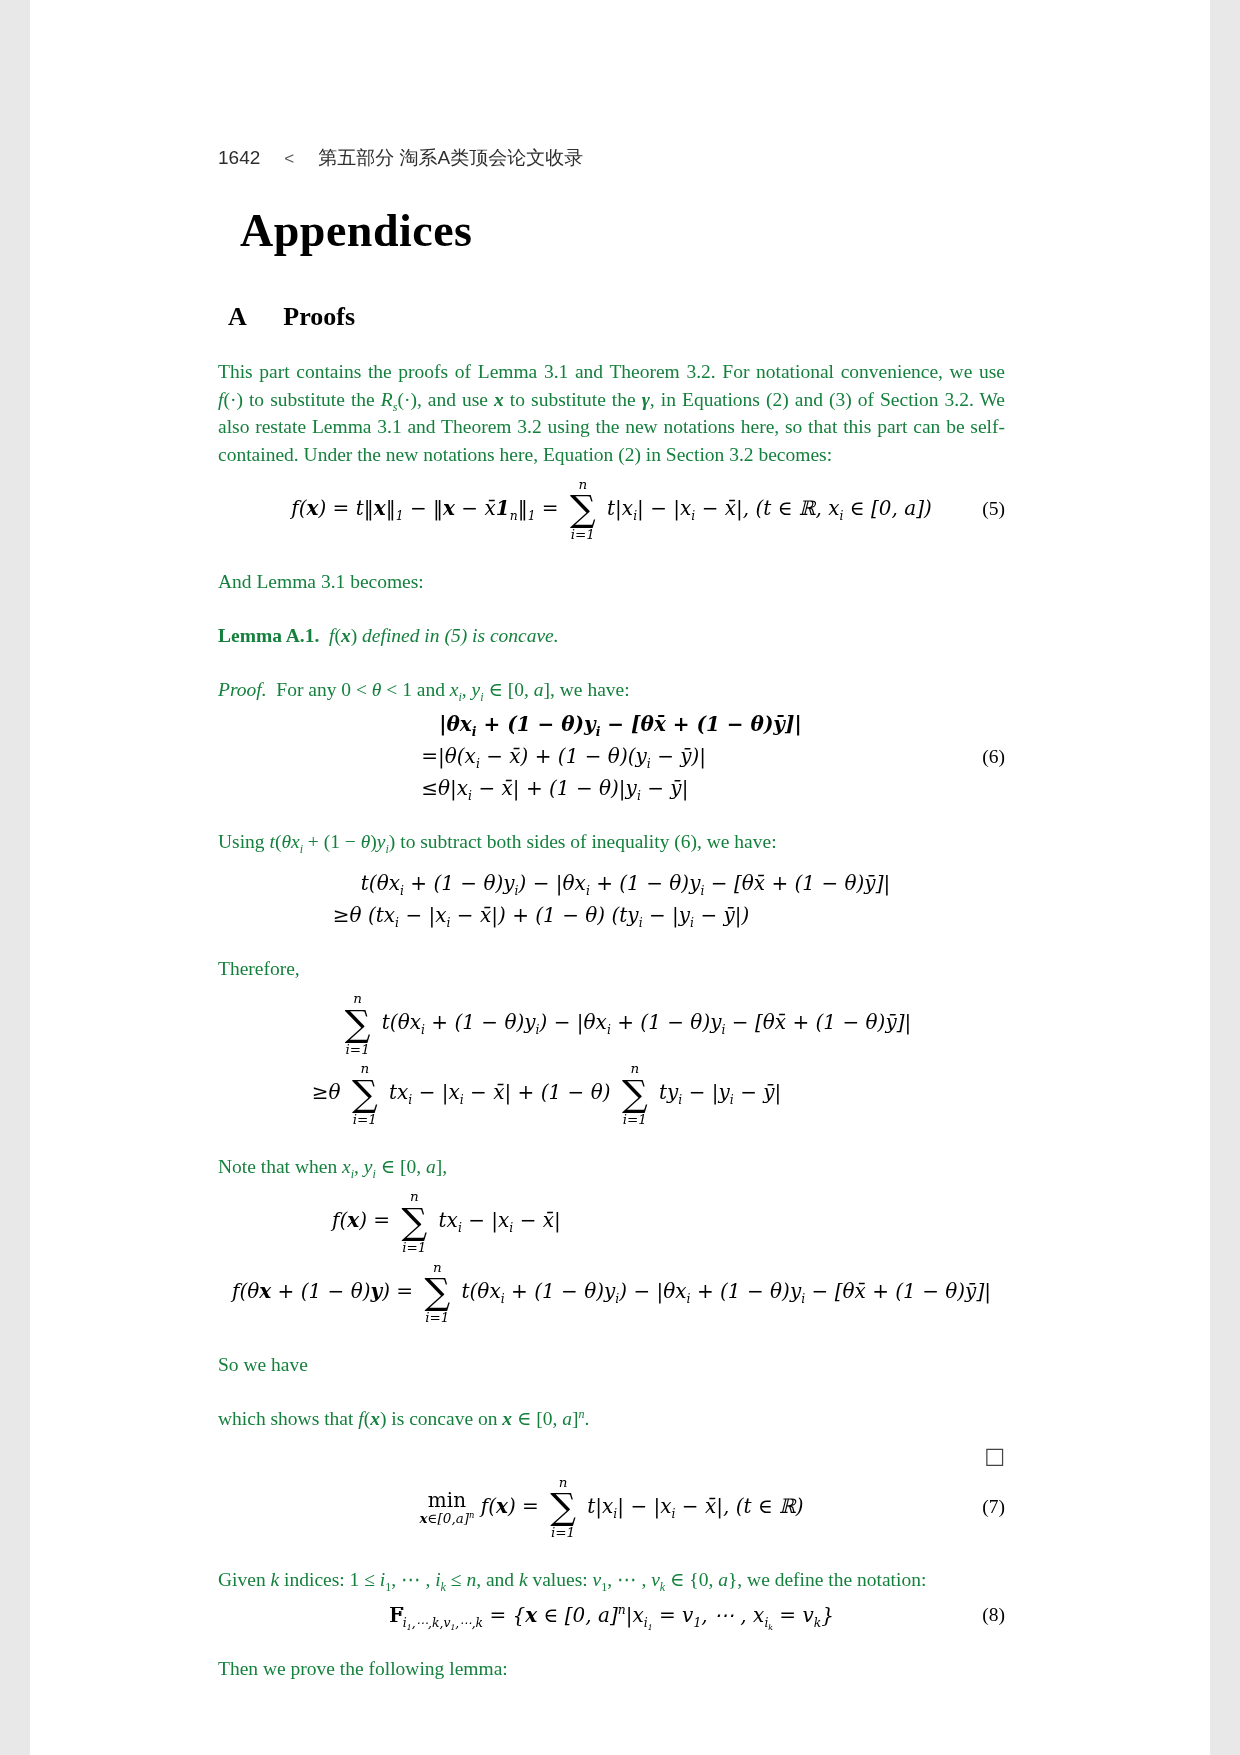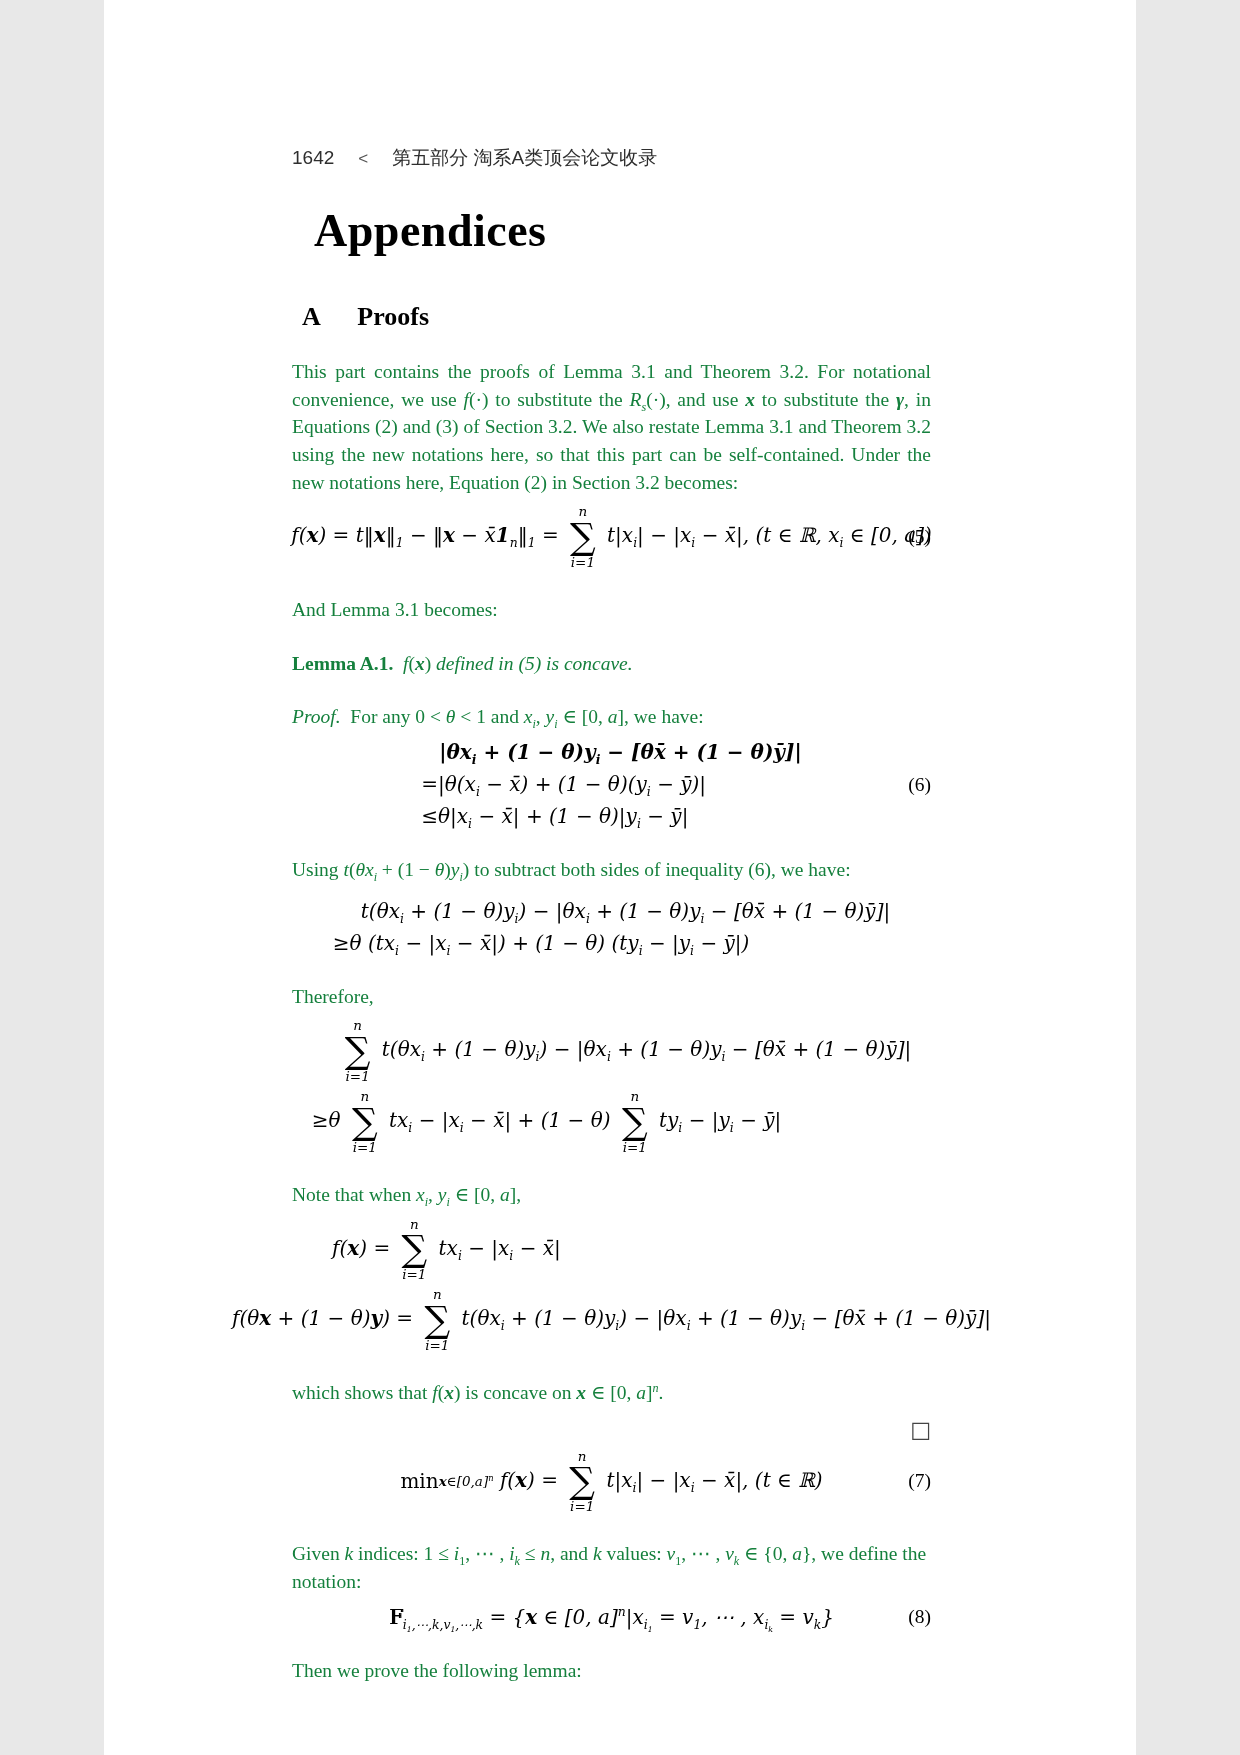--- a/index.html
+++ b/index.html
@@ -1,17 +1,17 @@
 <!DOCTYPE html>
 <html><head>
 <meta charset="utf-8">
 <style>
   html,body{margin:0;padding:0;background:#e8e8e8;}
   .page{
-    width:1032px;height:1755px;background:#ffffff;position:relative;
+    width:1180px;height:1755px;background:#ffffff;position:relative;
     overflow:hidden;margin:0 auto;color:#000;
   }
   .content{padding:145px 205px 0 188px;}
   
   .hdr{
     display:flex;align-items:baseline;gap:24px;
     font-family:"Liberation Sans","DejaVu Sans",sans-serif;
     font-size:19px;color:#2e2e2e;font-weight:400;
   }
   .hdr .sep{color:#555;font-size:17px;}
@@ -47,21 +47,21 @@
     font-family:"Liberation Serif",serif;font-style:normal;font-size:19.5px;
   }
   .alignblk{display:flex;flex-direction:column;align-items:flex-start;gap:5px;margin:0 auto;}
   .ind-a{margin-left:18px;font-weight:bold;}
   .ind-b{margin-left:28px;}
   .ind-c{margin-left:100px;}
   
   .sum{display:inline-flex;flex-direction:column;align-items:center;vertical-align:middle;line-height:1;margin:0 5px;}
   .sum .lim{font-size:13.5px;line-height:1.1;}
   .sum .sg{font-size:36px;font-style:normal;line-height:1;}
-  .minop{display:inline-flex;flex-direction:row;align-items:center;vertical-align:middle;line-height:1.1;margin-right:0;justify-content:space-between;}
+  .minop{display:inline-flex;flex-direction:column;align-items:center;vertical-align:middle;line-height:1.1;margin-right:0;justify-content:space-between;}
   .minop .mintop{font-style:normal;font-size:20px;}
   .minop .minbot{font-size:13.5px;}
   .bb{font-style:normal;text-shadow:1.2px 0 0 currentColor;}
   
   .qedrow{display:flex;justify-content:flex-end;margin-top:12px;}
   .qed{font-size:22px;color:#444;line-height:1;font-family:"DejaVu Sans",sans-serif;}
   
   .mt-sm{margin-top:8px;}
   .mt-md{margin-top:14px;}
   .mt-lg{margin-top:22px;}
@@ -152,20 +152,21 @@
               <span class="lim">i=1</span>
             </span> tx<sub>i</sub> − |x<sub>i</sub> − x̄|</div>
         <div class="math">f(θ<b>x</b> + (1 − θ)<b>y</b>) = <span class="sum">
               <span class="lim">n</span>
               <span class="sg">∑</span>
               <span class="lim">i=1</span>
             </span> t(θx<sub>i</sub> + (1 − θ)y<sub>i</sub>) − |θx<sub>i</sub> + (1 − θ)y<sub>i</sub> − [θx̄ + (1 − θ)ȳ]|</div>
       </div>
     </div>
 
+    <p class="body mt-md">So we have</p>
 
 
     <p class="body mt-md">which shows that <i>f</i>(<b><i>x</i></b>) is concave on <b><i>x</i></b> ∈ [0, <i>a</i>]<sup><i>n</i></sup>.</p>
 
     <div class="qedrow">
       <span class="qed">□</span>
     </div>
 
 
     <div class="eqrow mt-sm">

